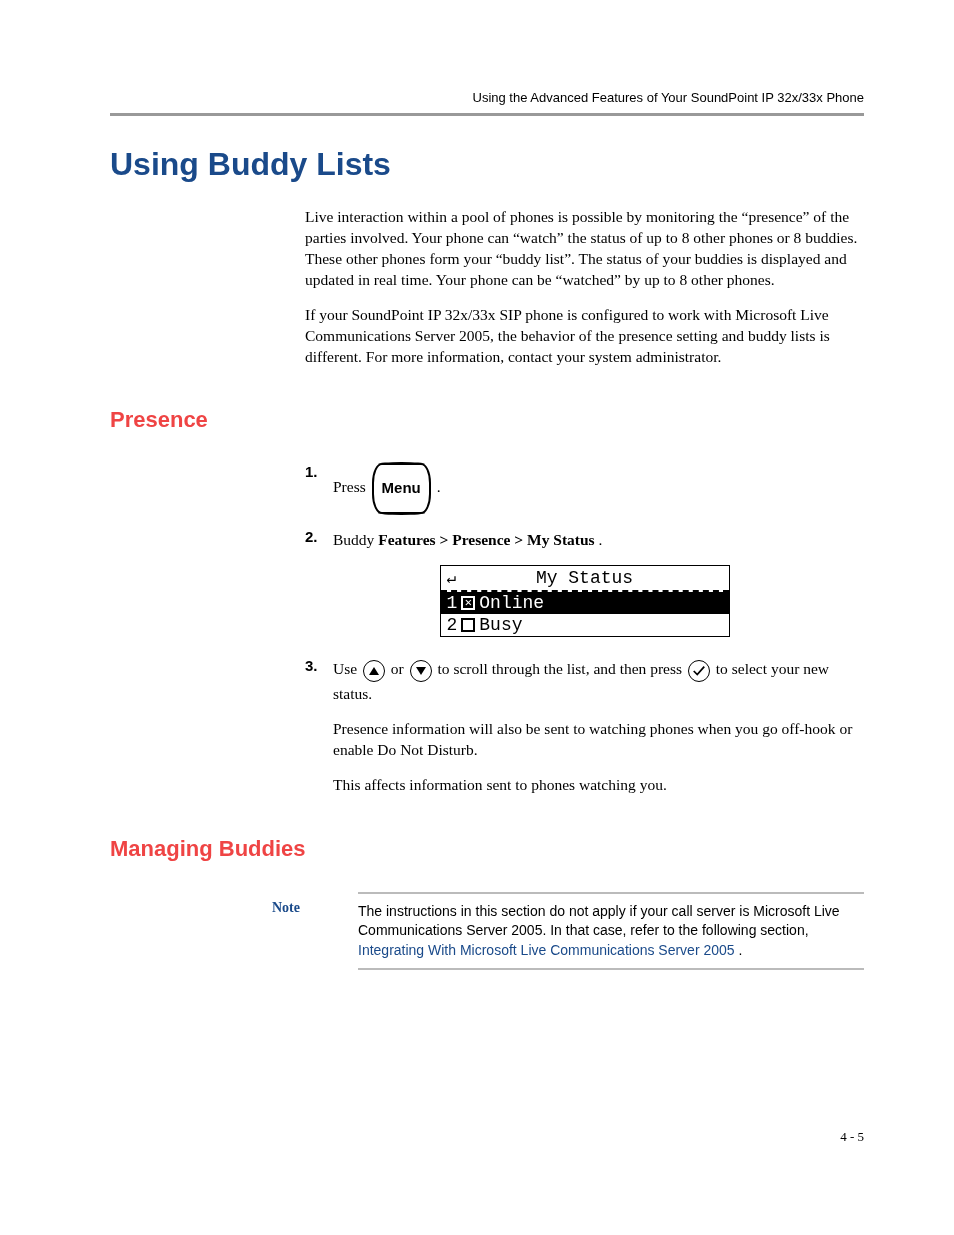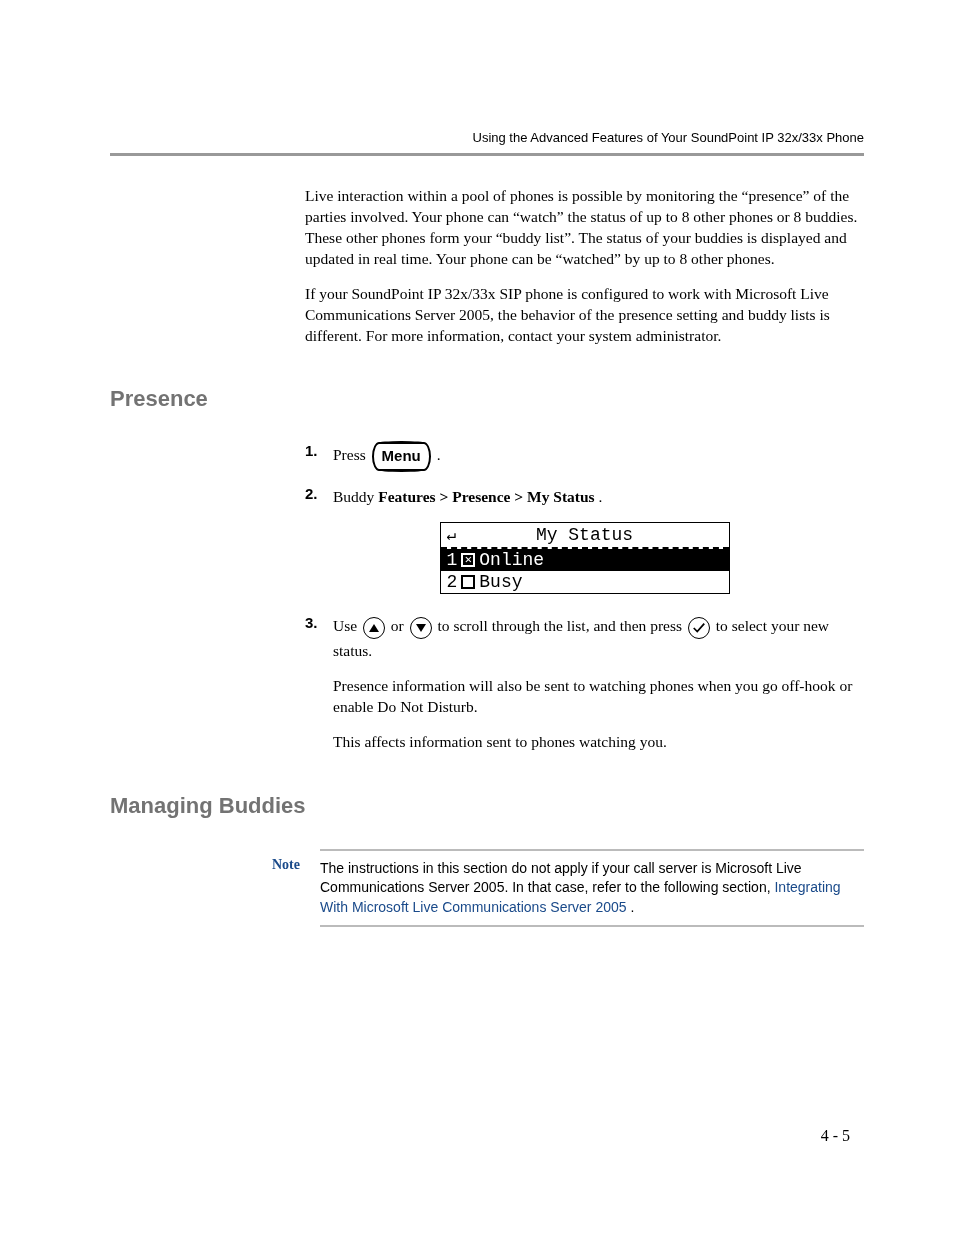--- a/index.html
+++ b/index.html
@@ -6,21 +6,20 @@
   body {
     font-family: Georgia, 'Times New Roman', serif;
     width: 954px;
     height: 1235px;
     background: #fff;
     position: relative;
     color: #000;
   }
   .page {
     padding: 90px 90px 40px 110px;
-    margin-top: 40px;
   }
   .header-text {
     text-align: right;
     font-size: 13px;
     margin-bottom: 8px;
     font-family: Arial, Helvetica, sans-serif;
   }
   .header-rule {
     border: none;
     border-top: 3px solid #999;
@@ -28,21 +27,21 @@
   }
   .h1 {
     font-family: 'Trebuchet MS', Arial, sans-serif;
     color: #1a4a8a;
     font-size: 32px;
     font-weight: bold;
     margin-bottom: 24px;
   }
   .h2 {
     font-family: 'Trebuchet MS', Arial, sans-serif;
-    color: #737373;
+    color: #ef4444;
     font-size: 22px;
     font-weight: bold;
     margin-top: 40px;
     margin-bottom: 30px;
   }
   .body-block {
     margin-left: 195px;
   }
   .para {
     font-size: 15.5px;
@@ -77,21 +76,21 @@
     margin-left: 28px;
     font-size: 15.5px;
     line-height: 1.35;
     margin-bottom: 14px;
   }
   .key-menu {
     display: inline-block;
     vertical-align: middle;
     border: 2px solid #000;
     border-radius: 10px / 20px;
-    padding: 1px 8px;
+    padding: 12px 8px;
     font-family: Arial, sans-serif;
     font-weight: bold;
     font-size: 15px;
     margin: 0 2px;
     position: relative;
   }
   .key-menu::before {
     content: '';
     position: absolute;
     top: -3px; left: 4px; right: 4px;
@@ -170,20 +169,21 @@
     content: '✕';
     font-size: 12px;
     display: block;
     line-height: 10px;
     text-align: center;
   }
   .note-block {
     display: flex;
     margin-top: 20px;
     margin-left: 130px;
+    gap: 38px;
   }
   .note-label {
     width: 80px;
     text-align: right;
     padding-right: 20px;
     color: #1a4a8a;
     font-weight: bold;
     font-size: 14px;
     padding-top: 8px;
     flex-shrink: 0;
@@ -195,32 +195,33 @@
     border-bottom: 2px solid #bbb;
     padding: 8px 0;
     font-family: Arial, Helvetica, sans-serif;
     font-size: 14px;
     line-height: 1.4;
   }
   .note-link { color: #1a4a8a; }
   .footer {
     position: absolute;
     bottom: 90px;
-    right: 104px;
-    font-size: 16px;
+    right: 90px;
+    font-size: 13px;
   }
   .bold { font-weight: bold; }
 </style>
 </head>
 <body>
 
 <div class="page">
   <div class="header-text">Using the Advanced Features of Your SoundPoint IP 32x/33x Phone</div>
   <hr class="header-rule">
 
+  <div class="h1">Using Buddy Lists</div>
 
   <div class="body-block">
     <div class="para">Live interaction within a pool of phones is possible by monitoring the “presence” of the parties involved. Your phone can “watch” the status of up to 8 other phones or 8 buddies. These other phones form your “buddy list”. The status of your buddies is displayed and updated in real time. Your phone can be “watched” by up to 8 other phones.</div>
     <div class="para">If your SoundPoint IP 32x/33x SIP phone is configured to work with Microsoft Live Communications Server 2005, the behavior of the presence setting and buddy lists is different. For more information, contact your system administrator.</div>
   </div>
 
   <div class="h2">Presence</div>
 
   <div class="body-block">
 

